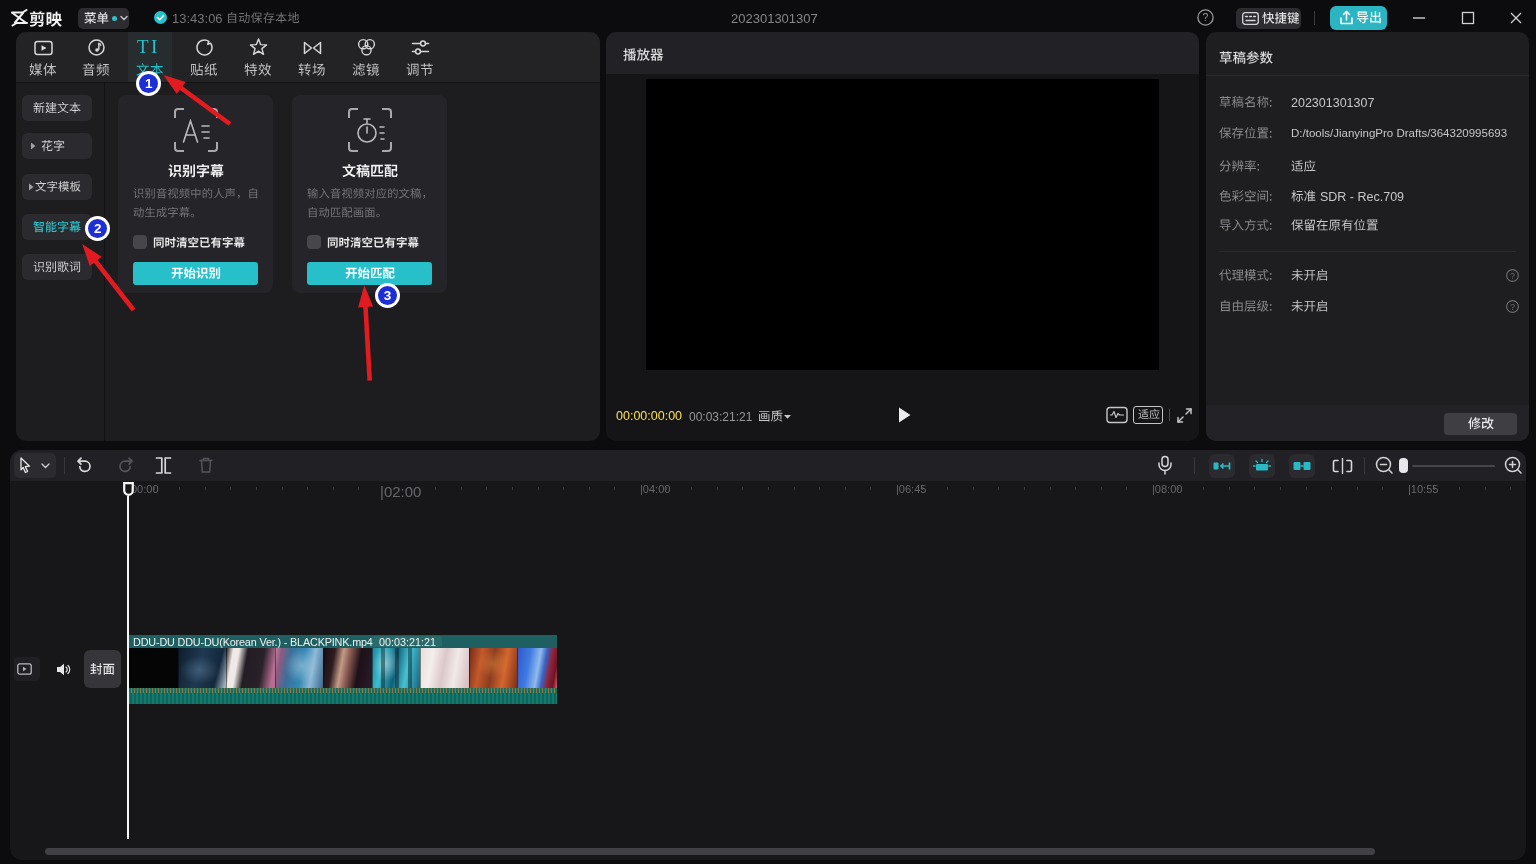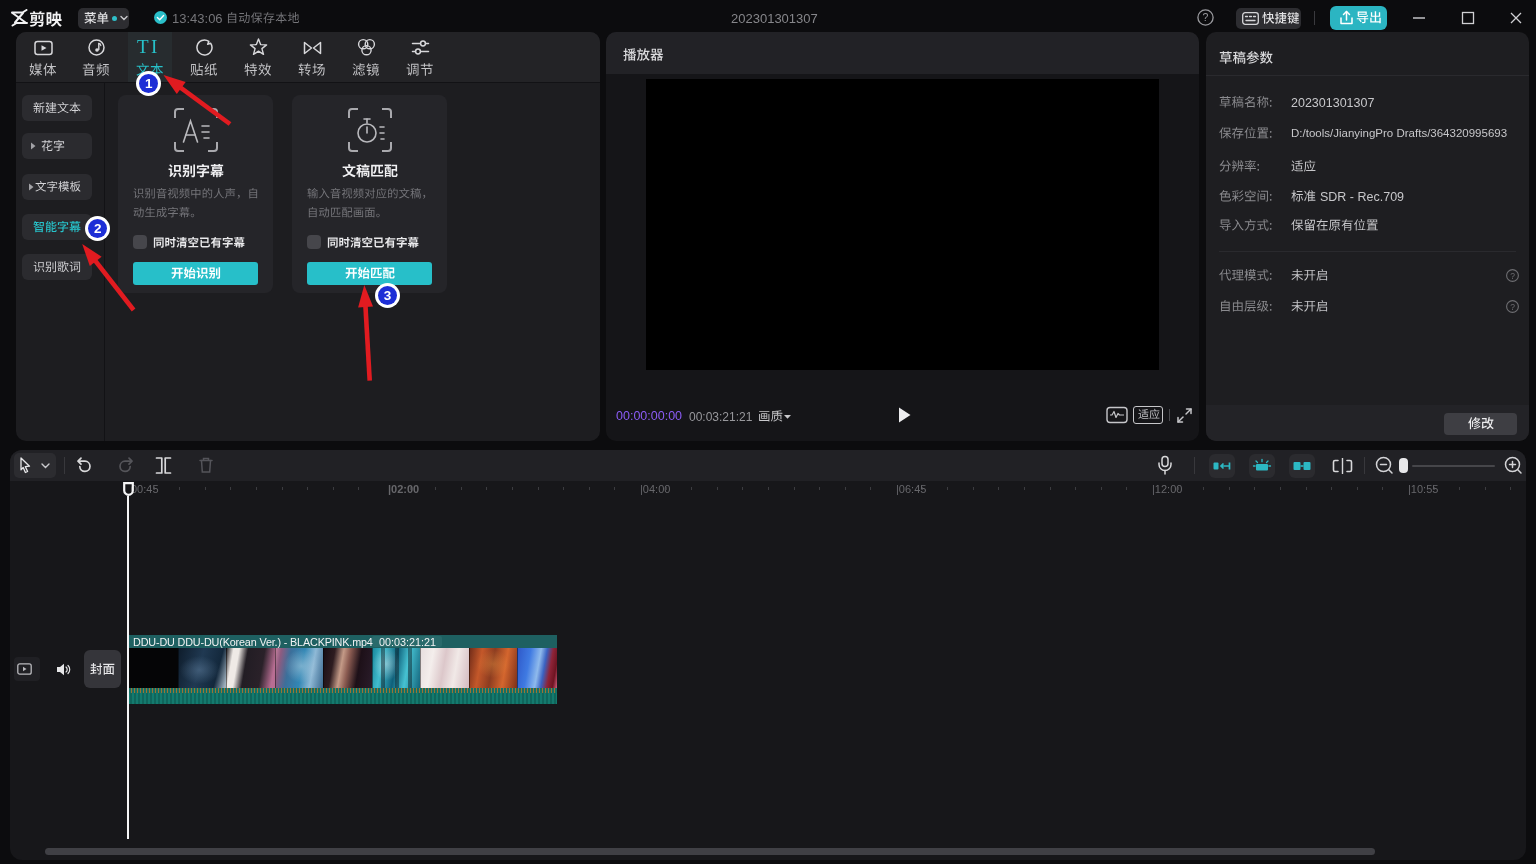--- a/index.html
+++ b/index.html
@@ -618,21 +618,21 @@
         </g>
         <g transform="translate(1000 0)">
           <path d="M200 825 283 847Q298 815 312 778Q327 740 335 714L248 687Q242 715 228 754Q213 793 200 825ZM42 686H485V598H42ZM206 480H388V394H206ZM356 480H446Q446 480 446 472Q446 465 446 456Q446 446 445 440Q443 318 440 233Q438 148 434 94Q430 39 424 8Q417 -22 407 -36Q394 -54 380 -62Q365 -70 344 -73Q326 -76 297 -76Q268 -77 236 -75Q234 -56 228 -31Q222 -6 212 12Q239 9 262 8Q286 8 298 8Q308 8 315 11Q322 14 328 22Q334 31 338 58Q343 84 346 134Q349 185 352 266Q354 346 356 462ZM586 660H966V572H586ZM603 845 700 829Q682 731 655 638Q628 545 592 465Q556 385 509 325Q502 335 489 349Q476 363 462 377Q448 391 437 399Q480 451 512 522Q543 593 566 676Q589 758 603 845ZM803 609 896 599Q871 429 823 298Q775 168 694 73Q612 -22 486 -87Q482 -76 472 -60Q463 -44 452 -29Q441 -14 432 -4Q550 50 624 134Q699 219 741 338Q783 456 803 609ZM628 584Q652 450 694 334Q737 219 806 133Q876 47 976 1Q966 -9 954 -23Q941 -37 930 -52Q918 -68 911 -81Q804 -25 732 70Q661 165 617 292Q573 419 546 570ZM151 641H241V395Q241 313 230 230Q220 147 188 68Q156 -11 90 -81Q78 -66 58 -49Q38 -32 20 -20Q79 44 106 114Q134 185 142 257Q151 329 151 396Z"></path>
         </g>
         <g transform="translate(2000 0)">
           <path d="M210 721V602H354V721ZM125 801H444V521H125ZM634 721V602H788V721ZM547 801H879V521H547ZM49 425H952V341H49ZM167 25H401V-57H167ZM589 25H834V-57H589ZM632 404Q666 360 721 322Q776 283 842 254Q909 224 978 206Q968 198 956 184Q945 170 935 156Q925 142 918 130Q847 152 778 188Q710 225 652 272Q593 319 552 373ZM125 228H444V-78H353V146H212V-84H125ZM549 228H880V-78H788V146H636V-84H549ZM423 531 518 514Q481 437 422 366Q362 295 277 234Q192 174 77 128Q72 139 64 153Q55 167 45 180Q35 193 26 201Q133 241 212 294Q291 348 344 409Q396 470 423 531ZM610 483 659 531Q697 518 740 496Q783 475 807 455L756 403Q733 422 691 446Q649 469 610 483Z"></path>
         </g>
       </g>
     </svg>
 <div class="abs" style="left:646px;top:79px;width:513px;height:291px;background:#000"></div>
-<div class="abs" style="left:616px;top:409px;font-size:12.5px;color:#8b5cf6;font-weight:normal;white-space:nowrap;">00:00:00:00</div>
+<div class="abs" style="left:616px;top:409px;font-size:12.5px;color:#fde047;font-weight:normal;white-space:nowrap;">00:00:00:00</div>
 <div class="abs" style="left:689px;top:409.5px;font-size:12px;color:#98989c;font-weight:normal;white-space:nowrap;">00:03:21:21</div>
 <svg style="position:absolute;left:758px;top:409px;overflow:visible" width="25.0" height="16.2">
       <g fill="#c9c9cc" transform="translate(0 11.6) scale(0.012500 -0.012500)">
         <g transform="translate(0 0)">
           <path d="M92 775H910V704H92ZM463 565H530V169H463ZM321 338V206H673V338ZM321 529V398H673V529ZM257 592H739V142H257ZM836 533H911V-76H836ZM90 526H167V41H885V-29H90Z"></path>
         </g>
         <g transform="translate(1000 0)">
           <path d="M197 625H950V558H197ZM541 750 620 745Q616 696 610 640Q604 583 597 530Q590 478 583 439H511Q517 479 522 532Q528 586 533 644Q538 701 541 750ZM594 69 647 115Q697 96 752 72Q807 47 858 22Q908 -2 943 -23L890 -74Q856 -52 806 -26Q755 0 700 25Q645 50 594 69ZM831 835 891 775Q820 760 732 748Q643 735 546 726Q448 717 350 711Q251 705 159 702Q157 716 152 735Q146 754 140 766Q231 770 328 776Q424 782 517 790Q610 799 691 810Q772 822 831 835ZM140 766H214V487Q214 426 210 354Q206 282 194 208Q183 133 160 62Q138 -9 102 -68Q95 -62 82 -54Q70 -47 58 -40Q46 -33 36 -30Q72 26 93 92Q114 158 124 227Q134 296 137 363Q140 430 140 487ZM542 348H619V257Q619 227 612 192Q606 158 586 122Q566 86 527 50Q488 15 423 -18Q358 -50 262 -79Q257 -70 248 -60Q240 -50 230 -39Q221 -28 212 -21Q305 3 366 31Q426 59 462 89Q498 119 515 148Q532 178 537 206Q542 235 542 258ZM291 460H874V110H796V389H366V114H291Z"></path>
         </g>
       </g>
@@ -1038,25 +1038,25 @@
     <div class="abs" style="left:1254.4px;top:487px;width:1px;height:3px;background:#3c3c40"></div>
     <div class="abs" style="left:1280.0px;top:487px;width:1px;height:3px;background:#3c3c40"></div>
     <div class="abs" style="left:1305.6px;top:487px;width:1px;height:3px;background:#3c3c40"></div>
     <div class="abs" style="left:1331.2px;top:487px;width:1px;height:3px;background:#3c3c40"></div>
     <div class="abs" style="left:1356.8px;top:487px;width:1px;height:3px;background:#3c3c40"></div>
     <div class="abs" style="left:1382.4px;top:487px;width:1px;height:3px;background:#3c3c40"></div>
     <div class="abs" style="left:1433.6px;top:487px;width:1px;height:3px;background:#3c3c40"></div>
     <div class="abs" style="left:1459.2px;top:487px;width:1px;height:3px;background:#3c3c40"></div>
     <div class="abs" style="left:1484.8px;top:487px;width:1px;height:3px;background:#3c3c40"></div>
     <div class="abs" style="left:1510.4px;top:487px;width:1px;height:3px;background:#3c3c40"></div>
-<div class="abs" style="left:131px;top:483px;font-size:11px;color:#67676b;font-weight:normal;white-space:nowrap;">00:45</div>
-<div class="abs" style="left:388px;top:483px;font-size:11px;color:#67676b;font-weight:bold;white-space:nowrap;">|02:00</div>
+<div class="abs" style="left:131px;top:483px;font-size:11px;color:#67676b;font-weight:normal;white-space:nowrap;">00:00</div>
+<div class="abs" style="left:380px;top:483px;font-size:15px;color:#67676b;font-weight:normal;white-space:nowrap;">|02:00</div>
 <div class="abs" style="left:640px;top:483px;font-size:11px;color:#67676b;font-weight:normal;white-space:nowrap;">|04:00</div>
 <div class="abs" style="left:896px;top:483px;font-size:11px;color:#67676b;font-weight:normal;white-space:nowrap;">|06:45</div>
-<div class="abs" style="left:1152px;top:483px;font-size:11px;color:#67676b;font-weight:normal;white-space:nowrap;">|12:00</div>
+<div class="abs" style="left:1152px;top:483px;font-size:11px;color:#67676b;font-weight:normal;white-space:nowrap;">|08:00</div>
 <div class="abs" style="left:1408px;top:483px;font-size:11px;color:#67676b;font-weight:normal;white-space:nowrap;">|10:55</div>
 <div class="abs" style="left:14px;top:657px;width:26px;height:24px;background:#202024;border-radius:4px"></div>
 <svg class="abs" style="left:17px;top:663px" width="16" height="13" viewBox="0 0 16 13">
       <rect x="0.8" y="0.8" width="13.4" height="10.4" rx="2" stroke="#b9b9bd" stroke-width="1.3" fill="none"></rect>
       <path d="M6,3.8 L9.5,6 L6,8.2 Z" fill="#b9b9bd"></path>
     </svg>
 <svg class="abs" style="left:55px;top:661px" width="17" height="17" viewBox="0 0 17 17">
       <g fill="#e6e6e8">
         <path d="M2,6 h3 L9,2.8 V14.2 L5,11 H2 Z"></path>
       </g>

